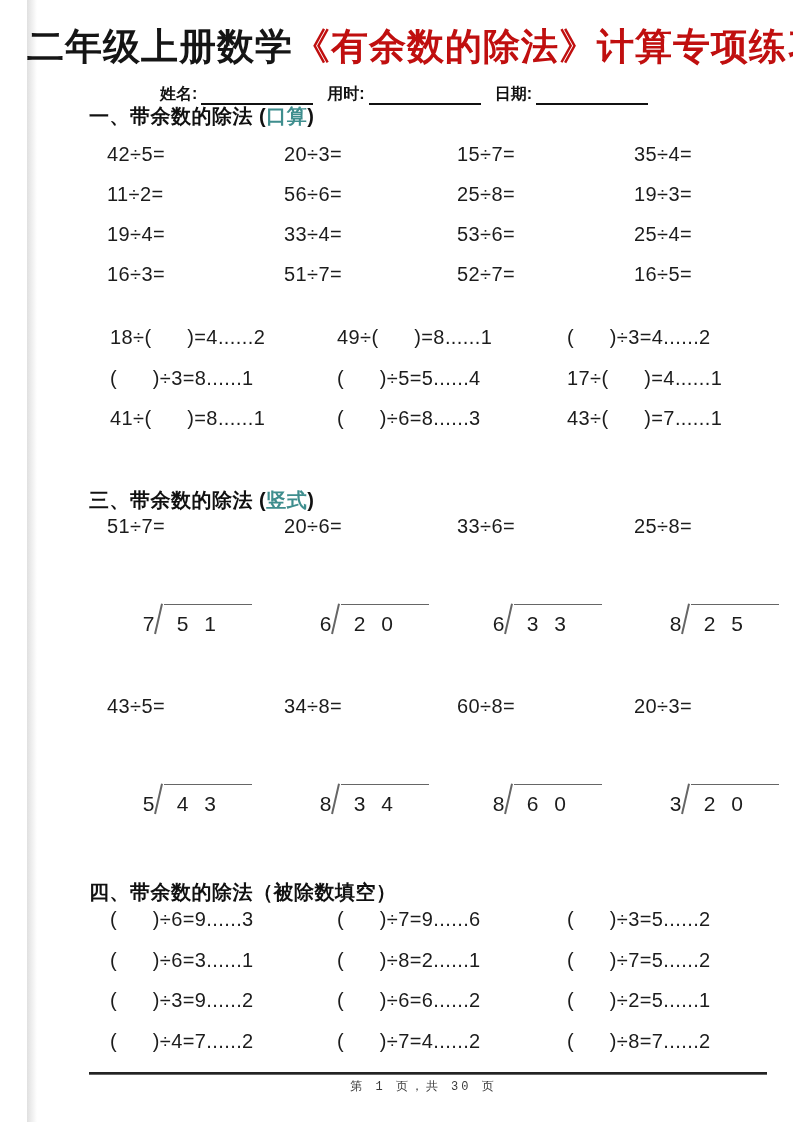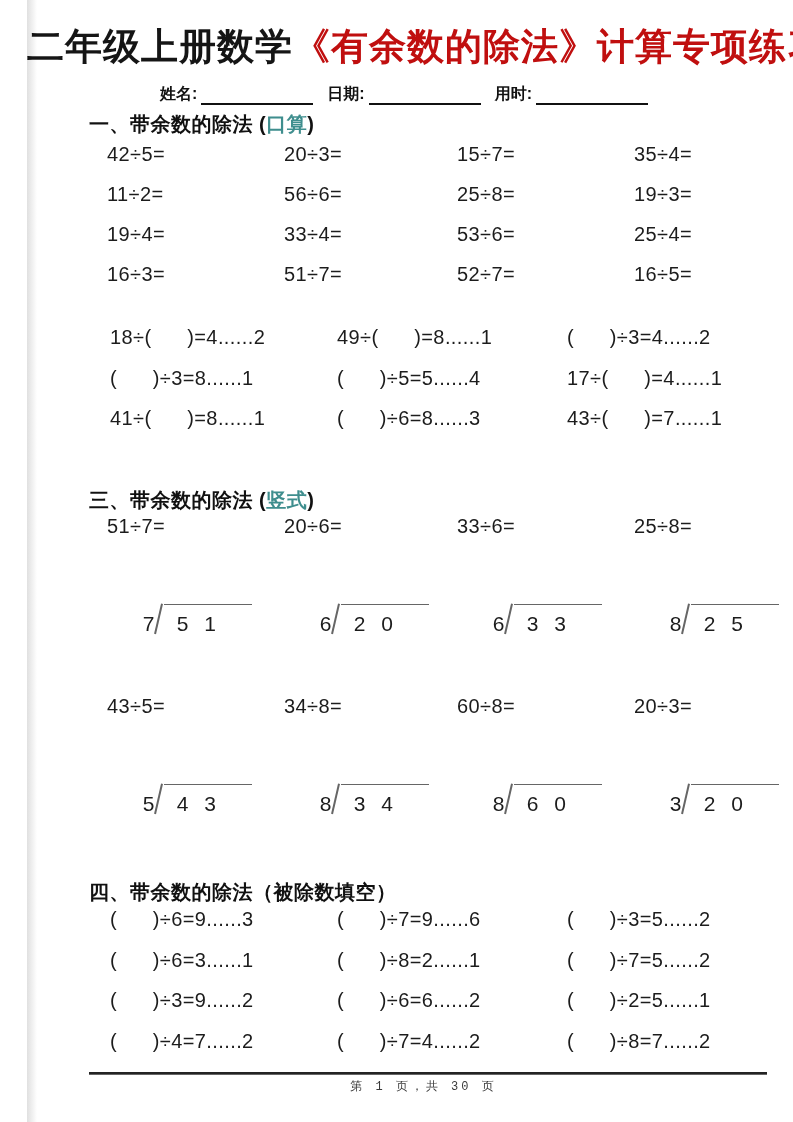--- a/index.html
+++ b/index.html
@@ -67,30 +67,30 @@
   <div class="edge-left"></div>
 
   <div class="title"><span class="t-black">二年级上册数学</span><span class="t-red">《有余数的除法》计算专项练习</span></div>
 
   <div class="fields">
     <div class="field">
       <span class="flabel">姓名:</span>
         <span class="fline"></span>
     </div>
     <div class="field">
-      <span class="flabel">日期:</span>
+      <span class="flabel">用时:</span>
         <span class="fline"></span>
     </div>
     <div class="field">
-      <span class="flabel">用时:</span>
+      <span class="flabel">日期:</span>
         <span class="fline"></span>
     </div>
   </div>
 
-  <div class="sec-head" style="top:111px"><span>一、</span><span>带余数的除法</span><span class="sp">(</span><span class="tag">口算</span><span>)</span></div>
+  <div class="sec-head" style="top:103px"><span>一、</span><span>带余数的除法</span><span class="sp">(</span><span class="tag">口算</span><span>)</span></div>
 
   <div class="grid g4" style="top:141px">
     <div class="cell">42÷5=</div>
     <div class="cell">20÷3=</div>
     <div class="cell">15÷7=</div>
     <div class="cell">35÷4=</div>
     <div class="cell">11÷2=</div>
     <div class="cell">56÷6=</div>
     <div class="cell">25÷8=</div>
     <div class="cell">19÷3=</div>

